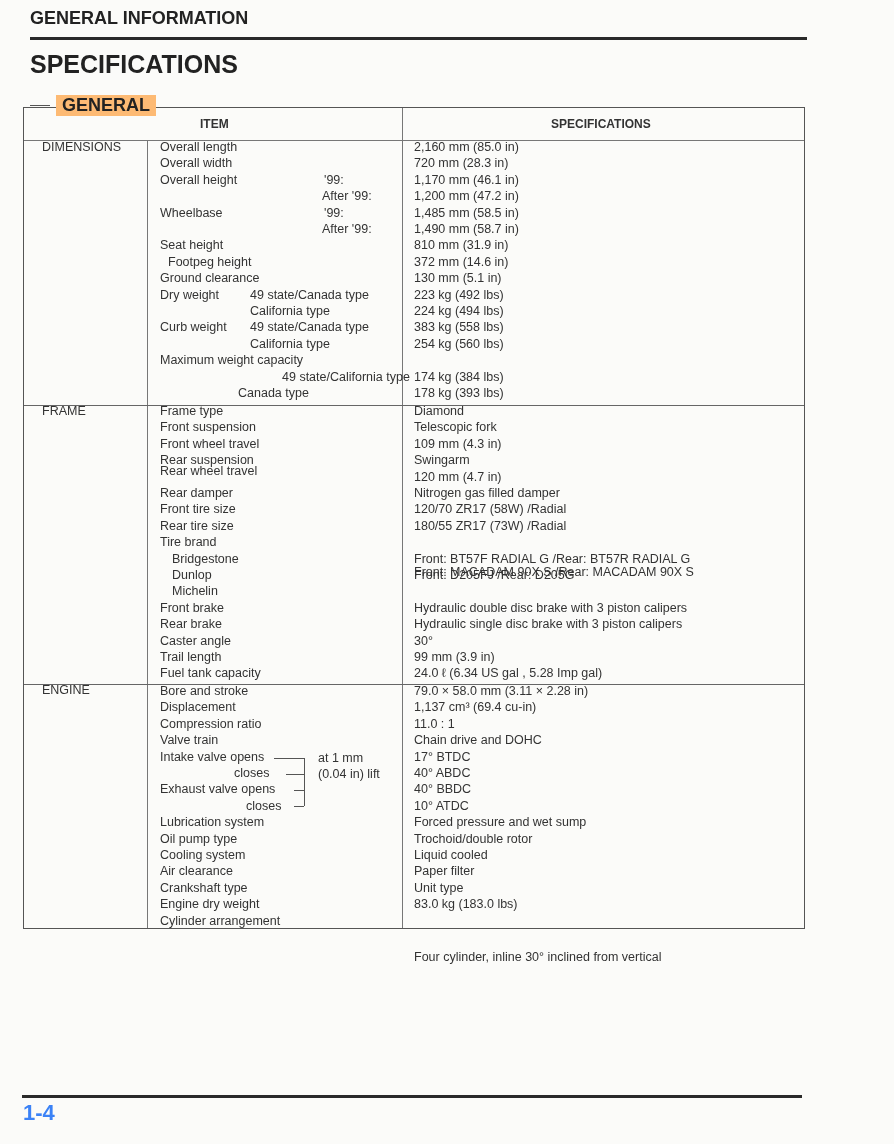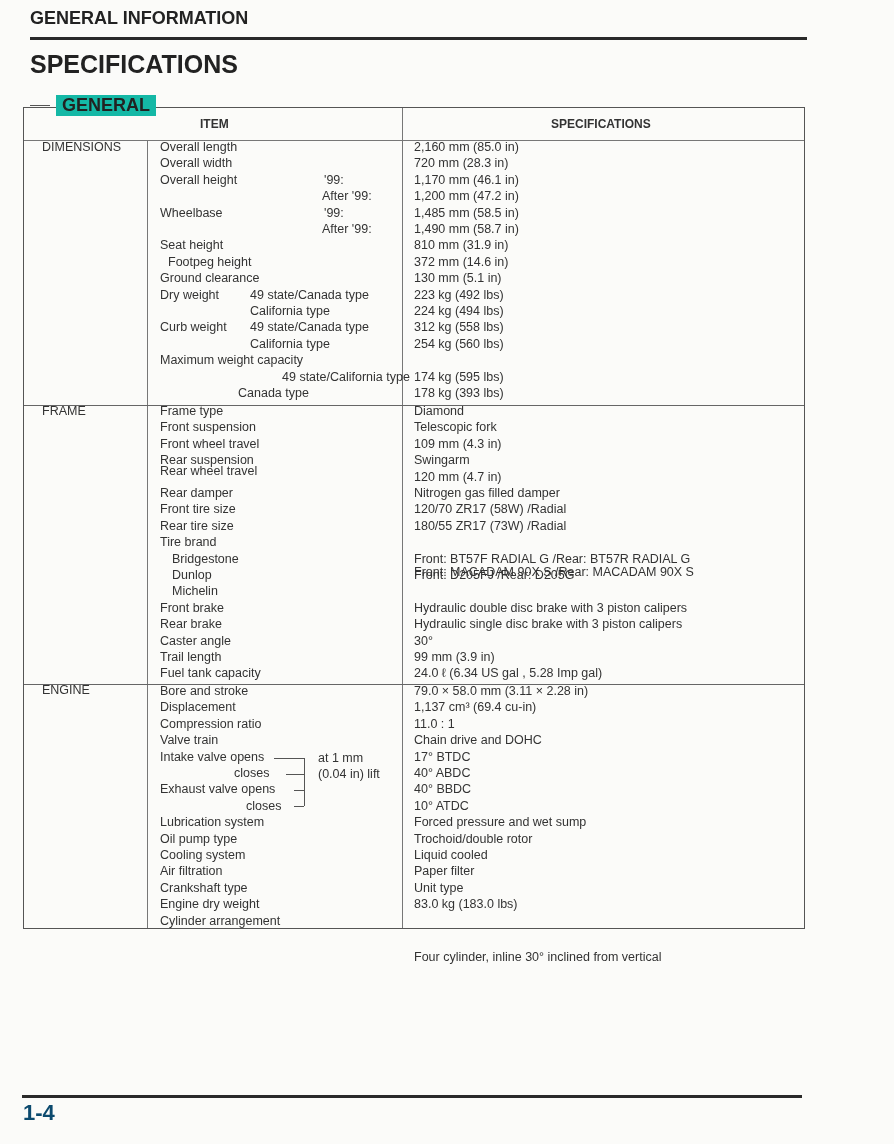--- a/index.html
+++ b/index.html
@@ -1,38 +1,38 @@
 <!DOCTYPE html>
 <html><head>
 <meta charset="utf-8">
 <style>
   html, body { margin:0; padding:0; background:#fbfbf9; }
   body { width:894px; height:1144px; position:relative; overflow:hidden;
          font-family:"Liberation Sans", sans-serif; color:#2a2a2a; }
   .section-header { position:absolute; left:30px; top:8px; font-size:18px; font-weight:bold; color:#222; letter-spacing:0; }
   .top-rule { position:absolute; left:30px; top:37px; width:777px; height:3px; background:#2a2a2a; }
   .page-title { position:absolute; left:30px; top:50px; font-size:25px; font-weight:bold; color:#222; }
-  .group-title { position:absolute; left:56px; top:95px; font-size:18px; font-weight:bold; color:#222; background:#14b8a6; padding:0 6px; z-index:2; }
+  .group-title { position:absolute; left:56px; top:95px; font-size:18px; font-weight:bold; color:#222; background:#fdba74; padding:0 6px; z-index:2; }
   .group-line { position:absolute; left:30px; top:105px; width:20px; height:1px; background:#555; }
   .table { position:absolute; left:23px; top:107px; width:782px; height:822px; border:1px solid #555; box-sizing:border-box; }
   .hdr-line { position:absolute; left:0; top:32px; width:100%; height:1px; background:#777; }
   .col-div-1 { position:absolute; left:123px; top:32px; bottom:0; width:1px; background:#777; }
   .col-div-2 { position:absolute; left:378px; top:0; bottom:0; width:1px; background:#777; }
   .hdr { position:absolute; top:9px; font-size:12px; font-weight:bold; color:#333; }
   .hdr.item { left:176px; }
   .hdr.spec { left:527px; }
   .sec-line { position:absolute; left:0; width:100%; height:1px; background:#666; }
   .cat { position:absolute; left:18px; font-size:12.5px; color:#333; }
   .row { position:absolute; font-size:12.5px; color:#333; white-space:nowrap; }
   .lab { left:136px; }
   .sub { }
   .val { left:390px; }
   .bracket { position:absolute; border-color:#555; border-style:solid; }
   .bottom-rule { position:absolute; left:22px; top:1095px; width:780px; height:3px; background:#2a2a2a; }
-  .page-num { position:absolute; left:23px; top:1100px; font-size:22px; font-weight:bold; color:#0c4a6e; }
+  .page-num { position:absolute; left:23px; top:1100px; font-size:22px; font-weight:bold; color:#3b82f6; }
 </style>
 </head>
 <body>
 
 <div class="section-header">GENERAL INFORMATION</div>
 <div class="top-rule"></div>
 <div class="page-title">SPECIFICATIONS</div>
 <div class="group-line"></div>
 <div class="group-title">GENERAL</div>
 
@@ -68,29 +68,29 @@
       <div class="row lab" style="left: 136px; top: 163.2px;">Ground clearance</div>
       <div class="row val" style="top: 163.2px;">130 mm (5.1 in)</div>
       <div class="row lab" style="left: 136px; top: 179.6px;">Dry weight</div>
       <div class="row sub" style="left: 226px; top: 179.6px;">49 state/Canada type</div>
       <div class="row val" style="top: 179.6px;">223 kg (492 lbs)</div>
       <div class="row lab" style="left: 136px; top: 196px;"></div>
       <div class="row sub" style="left: 226px; top: 196px;">California type</div>
       <div class="row val" style="top: 196px;">224 kg (494 lbs)</div>
       <div class="row lab" style="left: 136px; top: 212.4px;">Curb weight</div>
       <div class="row sub" style="left: 226px; top: 212.4px;">49 state/Canada type</div>
-      <div class="row val" style="top: 212.4px;">312 kg (558 lbs)</div>
+      <div class="row val" style="top: 212.4px;">383 kg (558 lbs)</div>
       <div class="row lab" style="left: 136px; top: 228.8px;"></div>
       <div class="row sub" style="left: 226px; top: 228.8px;">California type</div>
       <div class="row val" style="top: 228.8px;">254 kg (560 lbs)</div>
       <div class="row lab" style="left: 136px; top: 245.2px;">Maximum weight capacity</div>
       <div class="row val" style="top: 245.2px;"></div>
       <div class="row lab" style="left: 136px; top: 261.6px;"></div>
       <div class="row sub" style="left: 214px; top: 261.6px; margin-left: 44px;">49 state/California type</div>
-      <div class="row val" style="top: 261.6px;">174 kg (595 lbs)</div>
+      <div class="row val" style="top: 261.6px;">174 kg (384 lbs)</div>
       <div class="row lab" style="left: 136px; top: 278px;"></div>
       <div class="row sub" style="left: 214px; top: 278px;">Canada type</div>
       <div class="row val" style="top: 278px;">178 kg (393 lbs)</div>
     </div>
 
   <div class="sec-line" style="top:297px"></div>
   <div class="cat" style="top:296px">FRAME</div>
   <div id="sec1">
       <div class="row lab" style="left: 136px; top: 296px;">Frame type</div>
       <div class="row val" style="top: 296px;">Diamond</div>
@@ -146,21 +146,21 @@
       <div class="row lab" style="left: 136px; top: 674.4px;">Exhaust valve opens</div>
       <div class="row val" style="top: 674.4px;">40° BBDC</div>
       <div class="row lab" style="left: 222px; top: 690.8px;">closes</div>
       <div class="row val" style="top: 690.8px;">10° ATDC</div>
       <div class="row lab" style="left: 136px; top: 707.2px;">Lubrication system</div>
       <div class="row val" style="top: 707.2px;">Forced pressure and wet sump</div>
       <div class="row lab" style="left: 136px; top: 723.6px;">Oil pump type</div>
       <div class="row val" style="top: 723.6px;">Trochoid/double rotor</div>
       <div class="row lab" style="left: 136px; top: 740px;">Cooling system</div>
       <div class="row val" style="top: 740px;">Liquid cooled</div>
-      <div class="row lab" style="left: 136px; top: 756.4px;">Air filtration</div>
+      <div class="row lab" style="left: 136px; top: 756.4px;">Air clearance</div>
       <div class="row val" style="top: 756.4px;">Paper filter</div>
       <div class="row lab" style="left: 136px; top: 772.8px;">Crankshaft type</div>
       <div class="row val" style="top: 772.8px;">Unit type</div>
       <div class="row lab" style="left: 136px; top: 789.2px;">Engine dry weight</div>
       <div class="row val" style="top: 789.2px;">83.0 kg (183.0 lbs)</div>
       <div class="row lab" style="left: 136px; top: 805.6px;">Cylinder arrangement</div>
       <div class="row val" style="top: 842px;">Four cylinder, inline 30° inclined from vertical</div>
     </div>
 
   <div class="bracket" style="left:250px; top:650px; width:30px; height:0; border-width:1px 0 0 0;"></div>

